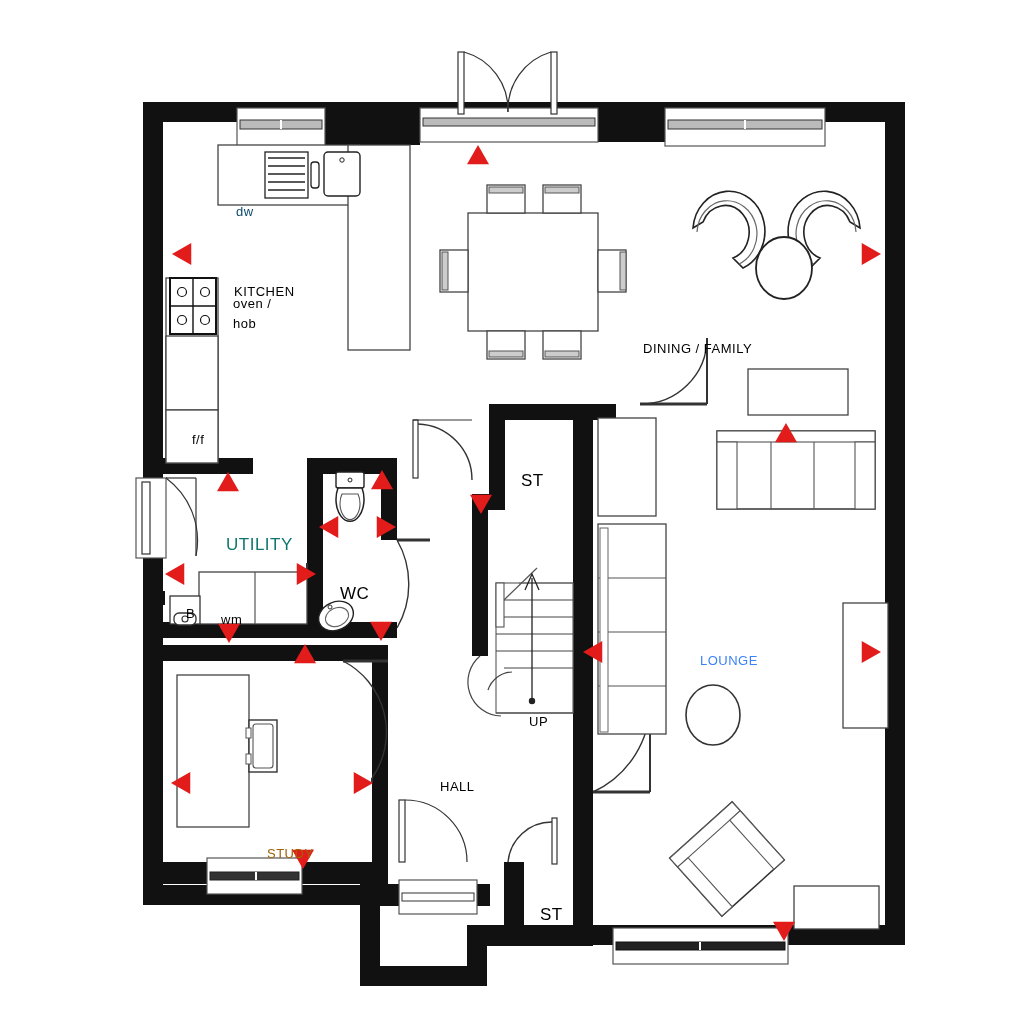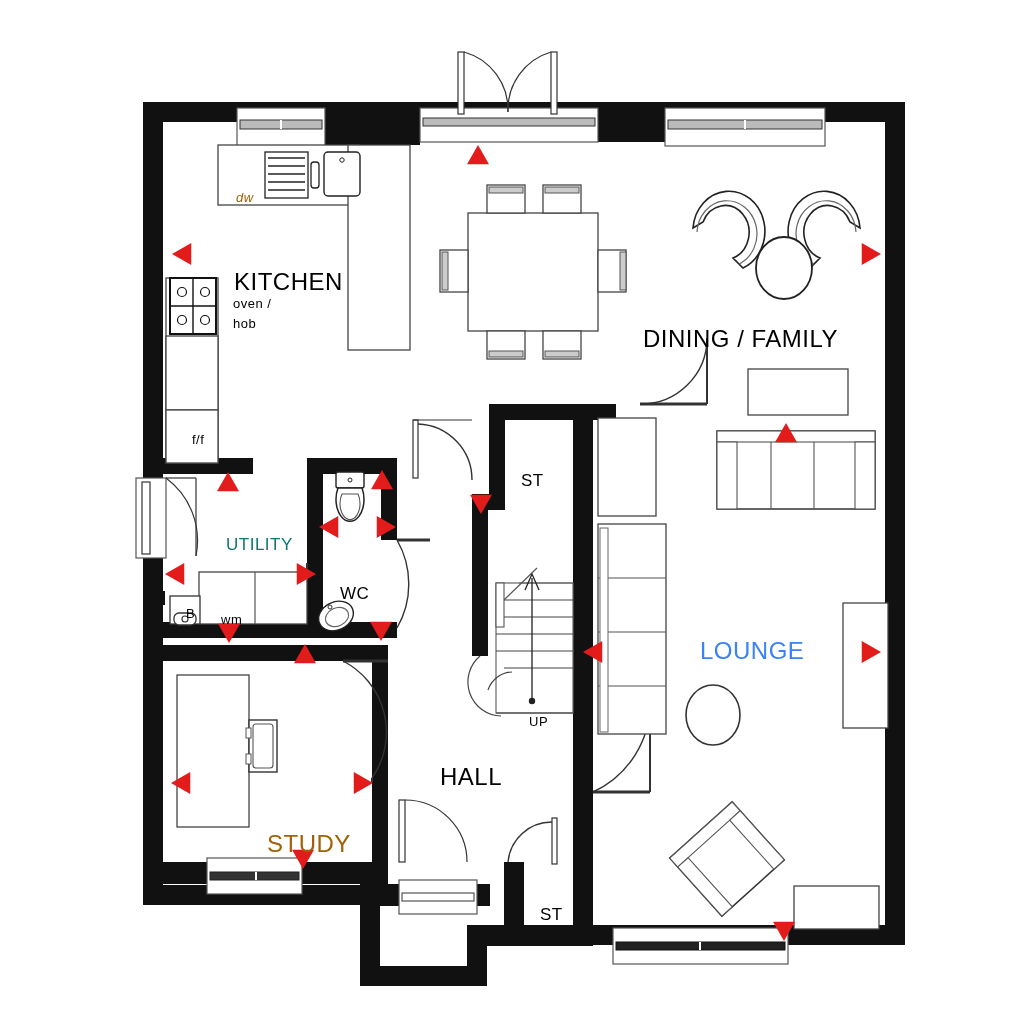--- a/index.html
+++ b/index.html
@@ -6,21 +6,21 @@
   body{width:1024px;height:1024px;font-family:"Liberation Sans",sans-serif;overflow:hidden;}
   #plan{position:relative;width:1024px;height:1024px;background:#fff;}
   #plan svg{position:absolute;left:0;top:0;}
   .rlabel{
     position:absolute;
     font-family:"Liberation Sans",sans-serif;
     color:#000;
     white-space:nowrap;
     letter-spacing:0.5px;
   }
-  .rlabel.big{font-size:24px;}
+  .rlabel.big{font-size:13px;margin-top:16px;}
   .rlabel.mid{font-size:17px;}
   .rlabel.small{font-size:13px;}
   .rlabel.up{font-size:13px;}
 </style>
 </head>
 <body>
 
 <div id="plan">
 
 <svg width="1024" height="1024" viewBox="0 0 1024 1024">
@@ -363,21 +363,21 @@
       <div class="rlabel big" style="left: 643px; top: 325px; color: rgb(0, 0, 0);">DINING / FAMILY</div>
       <div class="rlabel big" style="left: 700px; top: 637px; color: #3b82f6;">LOUNGE</div>
       <div class="rlabel big" style="left: 440px; top: 763px; color: rgb(0, 0, 0);">HALL</div>
       <div class="rlabel big" style="left: 267px; top: 830px; color: #a16207;">STUDY</div>
       <div class="rlabel mid" style="left: 226px; top: 535px; color: #0f766e;">UTILITY</div>
       <div class="rlabel mid" style="left: 340px; top: 584px; color: rgb(0, 0, 0);">WC</div>
       <div class="rlabel mid" style="left: 521px; top: 471px; color: rgb(0, 0, 0);">ST</div>
       <div class="rlabel mid" style="left: 540px; top: 905px; color: rgb(0, 0, 0);">ST</div>
     </div>
 <div id="appliance-labels">
-      <div class="rlabel small" style="left: 236px; top: 190px; color: #a16207; font-style: italic;">dw</div>
+      <div class="rlabel small" style="left: 236px; top: 204px; color: #0c4a6e;">dw</div>
       <div class="rlabel small" style="left: 233px; top: 296px; color: rgb(0, 0, 0);">oven /</div>
       <div class="rlabel small" style="left: 233px; top: 316px; color: #000000;">hob</div>
       <div class="rlabel small" style="left: 192px; top: 432px; color: rgb(0, 0, 0);">f/f</div>
       <div class="rlabel small" style="left: 186px; top: 606px; color: rgb(0, 0, 0);">B</div>
       <div class="rlabel small" style="left: 221px; top: 612px; color: rgb(0, 0, 0);">wm</div>
     </div>
 <div class="rlabel up" id="stair-label" style="left: 529px; top: 714px;">UP</div>
 
 </div>
 

